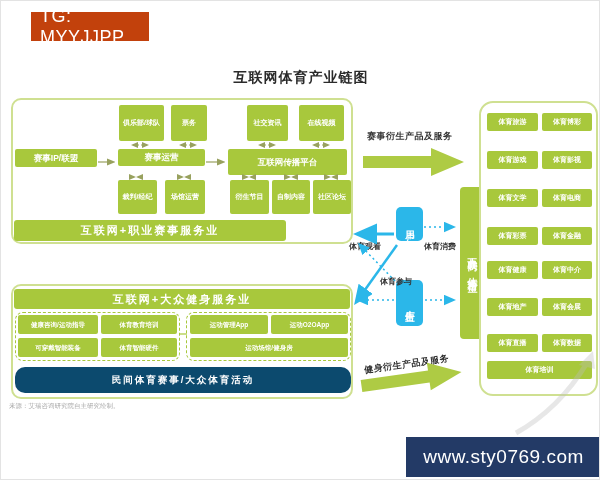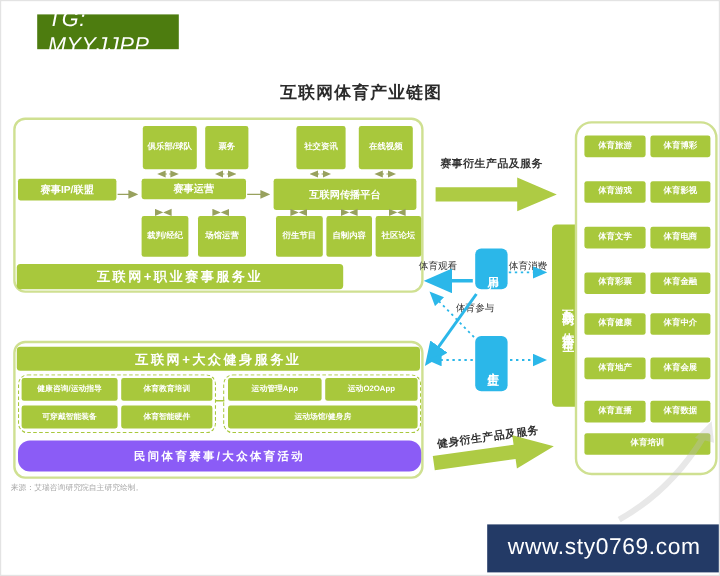--- a/index.html
+++ b/index.html
@@ -1,39 +1,39 @@
 <!DOCTYPE html>
 <html><head>
 <meta charset="utf-8">
 <style>
   html,body{margin:0;padding:0;background:#fff;font-family:"Liberation Sans",sans-serif;}
   #canvas{position:relative;width:600px;height:480px;background:#fff;overflow:hidden;border:1px solid #e3e3e3;box-sizing:border-box;}
   .abs{position:absolute;box-sizing:border-box;}
   
-  .tg-banner{left:30px;top:11px;width:118px;height:29px;background:#4d7c0f;color:#fff;
-    font-size:18px;display:flex;align-items:center;padding-left:9px;letter-spacing:.5px;font-style:italic;}
+  .tg-banner{left:30px;top:11px;width:118px;height:29px;background:#c2410c;color:#fff;
+    font-size:18px;display:flex;align-items:center;padding-left:9px;letter-spacing:.5px;}
   .page-title{left:200px;top:68px;width:200px;text-align:center;font-size:14px;font-weight:bold;color:#2b2b2b;letter-spacing:1px;}
   
   .sect{border:2px solid #cfe091;border-radius:10px;background:#fff;}
   .dashed{border:1px dashed #a8c83c;border-radius:8px;background:#fff;}
   
   .gbox{background:#a8c83c;color:#fff;font-weight:bold;display:flex;align-items:center;justify-content:center;
     text-align:center;font-size:7px;line-height:1.2;border-radius:2px;padding:1px;}
   .gbox.mid{font-size:8.5px;}
   .gbox.tiny{font-size:6.5px;}
   .gbanner{background:#a8c83c;color:#fff;font-weight:bold;display:flex;align-items:center;justify-content:center;
     font-size:11px;letter-spacing:2px;border-radius:3px;}
-  .gbar-round{background:#8b5cf6;color:#fff;font-weight:bold;display:flex;align-items:center;justify-content:center;
+  .gbar-round{background:#0c4a6e;color:#fff;font-weight:bold;display:flex;align-items:center;justify-content:center;
     font-size:9.5px;letter-spacing:2px;border-radius:10px;}
   
   .bluebox{background:#2bb7e9;color:#fff;font-weight:bold;border-radius:5px;display:flex;align-items:center;justify-content:center;
     writing-mode:vertical-rl;text-orientation:upright;font-size:9.5px;letter-spacing:1px;}
   .vbar{background:#a8c83c;color:#fff;font-weight:bold;border-radius:4px;display:flex;align-items:center;justify-content:center;
     writing-mode:vertical-rl;text-orientation:upright;font-size:10px;letter-spacing:2px;}
-  .flowlabel{font-size:8px;font-weight:normal;color:#333;}
+  .flowlabel{font-size:8px;font-weight:bold;color:#333;margin-top:25px;}
   .arrowlabel{font-size:9px;font-weight:bold;color:#333;letter-spacing:.5px;}
   .source-note{font-size:6.5px;color:#a9a9a9;}
   .site-watermark{left:405px;top:436px;width:195px;height:40px;background:#233a66;color:#fff;
     display:flex;align-items:center;justify-content:center;font-size:19px;letter-spacing:.5px;}
   svg{position:absolute;left:0;top:0;pointer-events:none;}
 </style>
 </head>
 <body>
 
 <div id="canvas">

